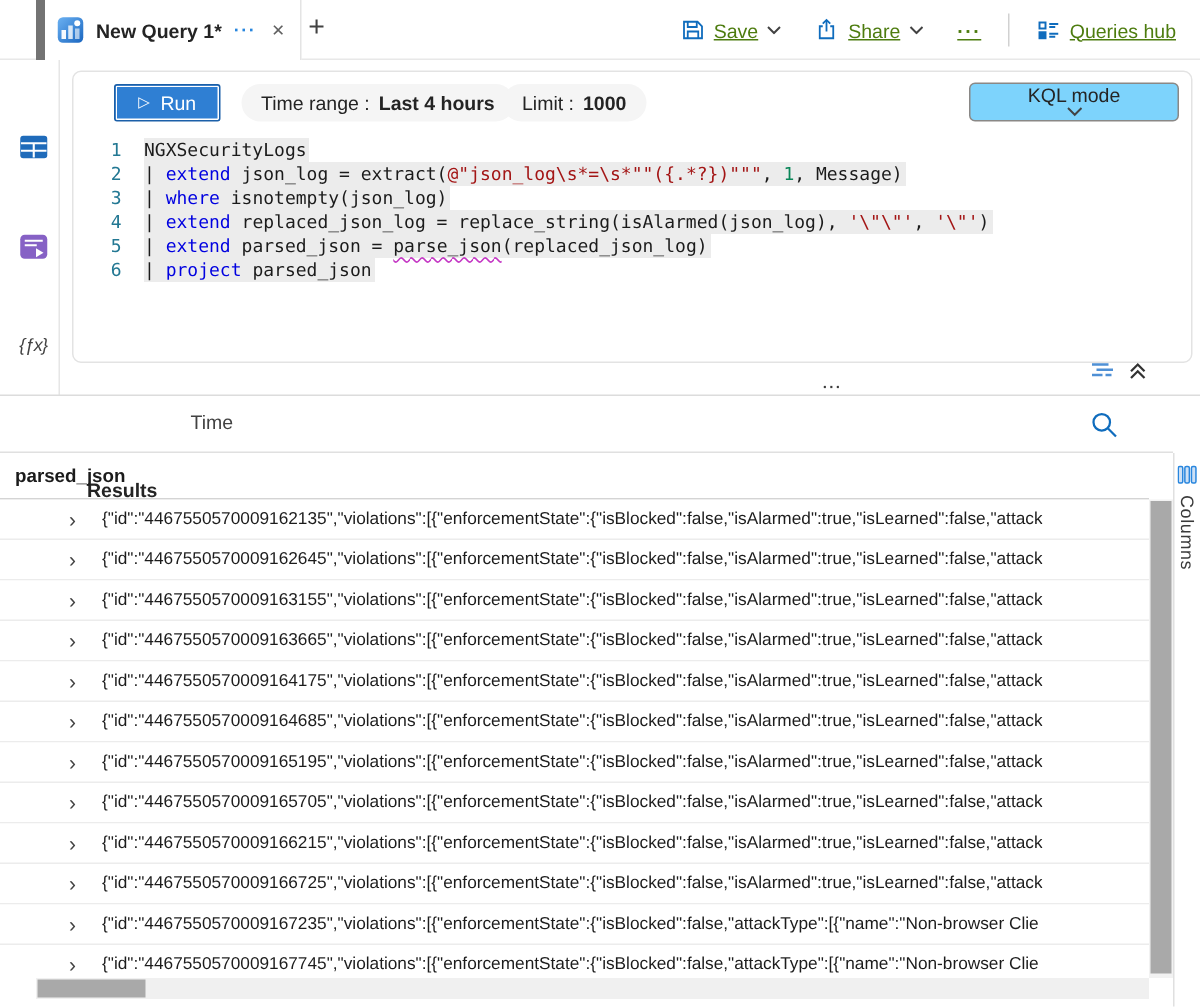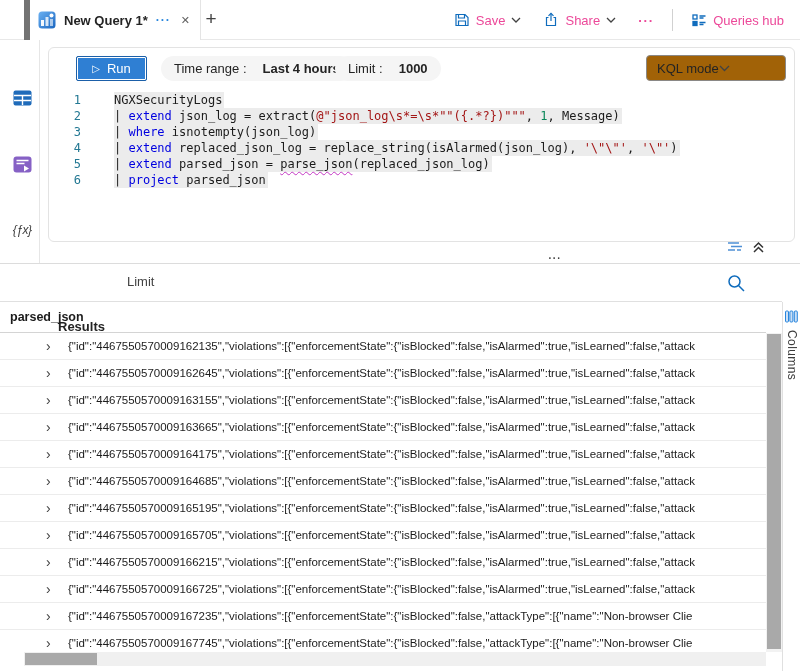--- a/index.html
+++ b/index.html
@@ -12,53 +12,53 @@
   #query-tab { position:absolute; left:24px; top:0; height:40px; display:flex; align-items:center;
     gap:8px; padding:0 10px 0 8px; background:#fff; border-left:6px solid #737373;
     border-right:1px solid #e4e4e4; }
   #query-tab .tab-title { font-size:13px; font-weight:700; color:#242424; }
   .blue-dots { color:#2886de; font-weight:700; font-size:12px; letter-spacing:1px; cursor:pointer; }
   .tab-close { color:#616161; font-size:11px; margin-left:2px; cursor:pointer; }
   #new-tab-btn { position:absolute; left:198px; top:7px; width:26px; height:26px; text-align:center;
     line-height:24px; font-size:19px; font-weight:300; color:#424242; cursor:pointer; }
   #top-actions { position:absolute; right:8px; top:0; height:40px; display:flex; align-items:center; gap:6px; }
   .action-btn { display:flex; align-items:center; gap:6px; padding:5px 8px; border-radius:4px;
-    cursor:pointer; font-size:13px; color:#ec4899; }
+    cursor:pointer; font-size:13px; color:#4d7c0f;text-decoration:underline; }
   .vdiv { width:1px; height:22px; background:#d1d1d1; margin:0 4px; }
 
   
   #sidebar { position:absolute; left:0; top:40px; width:40px; height:224px; background:#fff;
     border-right:1px solid #e6e6e6; display:flex; flex-direction:column; align-items:center;
     padding-top:13px; gap:13px; }
   .side-item { width:24px; height:22px; display:flex; align-items:center; justify-content:flex-end; cursor:pointer;margin-top:37px; }
   .fx-glyph { font-size:12px; font-style:italic; color:#424242; letter-spacing:-0.5px; }
 
   
   #query-card { position:absolute; left:48px; top:47px; width:747px; height:195px;
     border:1px solid #e3e3e3; border-radius:6px; background:#fff; }
   #run-btn { position:absolute; left:27px; top:8px; width:71px; height:25px;
     background:var(--run-button,#2f7fd3); border:1px solid #1b5fa8; border-radius:2px;
     box-shadow: inset 0 0 0 1px #fff; color:#fff; font-size:13px; display:flex; align-items:center;
     justify-content:center; gap:7px; cursor:pointer; }
   #run-btn .play { font-size:10px; line-height:1; }
   .pill { position:absolute; top:8px; height:25px; background:#f5f5f5; border-radius:13px;
-    display:flex; align-items:center; gap:16px; padding:0 13px; font-size:13px; color:#242424; cursor:pointer; }
+    display:flex; align-items:center; gap:6px; padding:0 13px; font-size:13px; color:#242424; cursor:pointer; }
   .pill b { font-weight:700; }
   #time-pill { left:112px; }
   #limit-pill { left:286px; }
   #kql-select { position:absolute; left:597px; top:7px; width:140px; height:26px;
-    border:1px solid #8a8886; border-radius:4px; background:#a16207; display:flex; align-items:center;
-    justify-content:flex-start; padding:0 10px; font-size:13px; color:#242424; cursor:pointer; }
+    border:1px solid #8a8886; border-radius:4px; background:#7dd3fc; display:flex; align-items:center;
+    justify-content:flex-start; padding:0 10px; font-size:13px; color:#242424; cursor:pointer;flex-direction:column; }
 
   
   #editor { position:absolute; left:0; top:44px; right:2px;
     font-family:"DejaVu Sans Mono","Liberation Mono",monospace; font-size:12px; cursor:text; }
   .ed-line { display:flex; height:16px; line-height:16px; white-space:pre; }
   .ln { width:32px; text-align:right; color:var(--line-number,#237893); flex:none; }
-  .code-content { margin-left:33px; background:var(--code-highlight,#ececec); padding-right:2px; }
+  .code-content { margin-left:15px; background:var(--code-highlight,#ececec); padding-right:2px; }
   .tok-p  { color:#1b1b1b; }
   .tok-kw { color:var(--keyword,#0000e0);text-align:center; }
   .tok-str{ color:var(--string,#a31515); }
   .tok-num{ color:var(--number,#098658); }
   .tok-fn { color:#1b1b1b; text-decoration:underline wavy var(--squiggle,#c437c4);
             text-decoration-thickness:1px; text-underline-offset:3px; }
 
   
   #editor-tools { position:absolute; left:0; top:241px; width:795px; height:16px; }
   #editor-tools .tools { position:absolute; right:30px; top:0; display:flex; gap:8px; align-items:center; }
@@ -272,21 +272,21 @@
       </svg>
     </span>
   </div>
 </div>
 <div id="splitter"></div>
 <div id="splitter-handle">···</div>
 
 <div id="results">
   <div id="results-tabstrip">
     <span class="rtab" id="tab-results">Results</span>
-    <span class="rtab" id="tab-chart">Limit</span>
+    <span class="rtab" id="tab-chart">Time</span>
     <span id="results-search">
       <svg width="20" height="20" viewBox="0 0 20 20" fill="none" stroke="#0f6cbd" stroke-width="1.5">
         <circle cx="8.5" cy="8.5" r="5.5"></circle>
         <path d="M12.7 12.7L18 18"></path>
       </svg>
     </span>
   </div>
 
   <div id="grid-header">
     <span>parsed_json</span>

